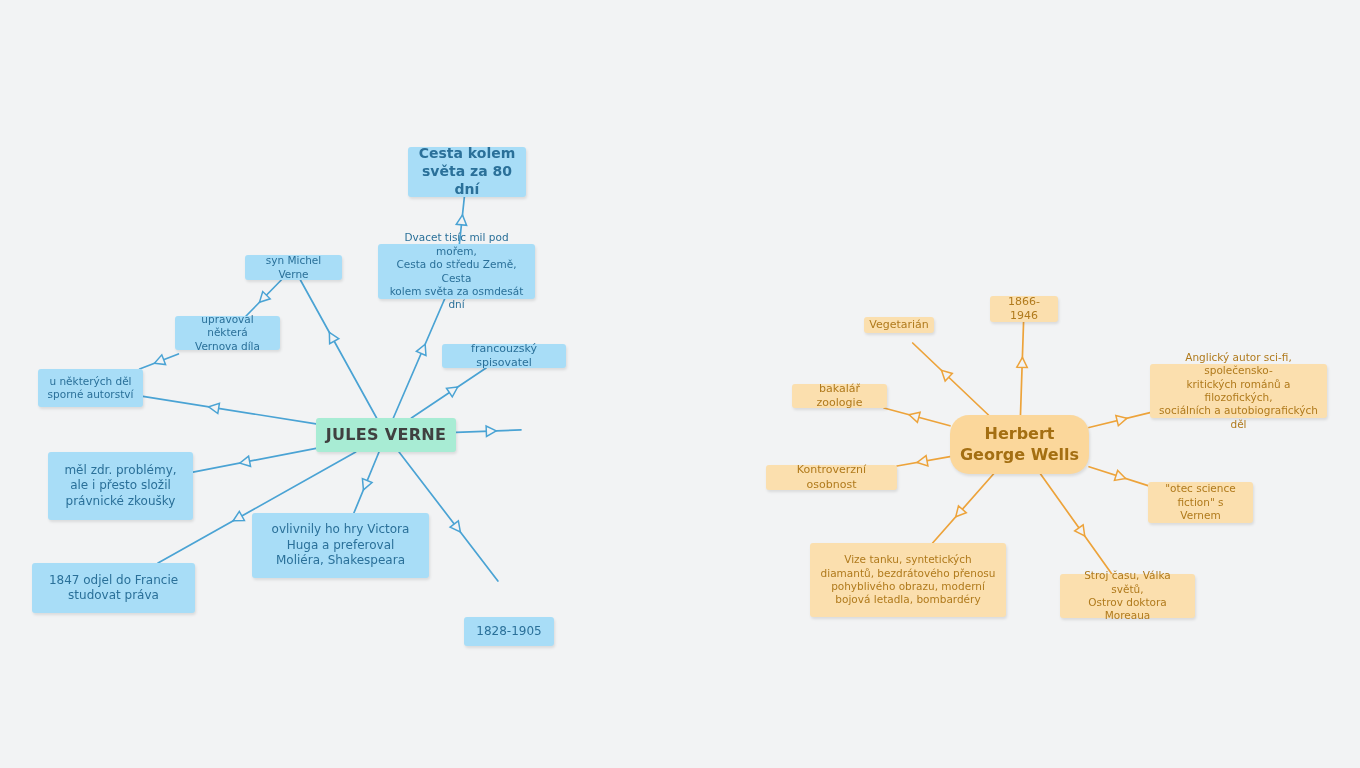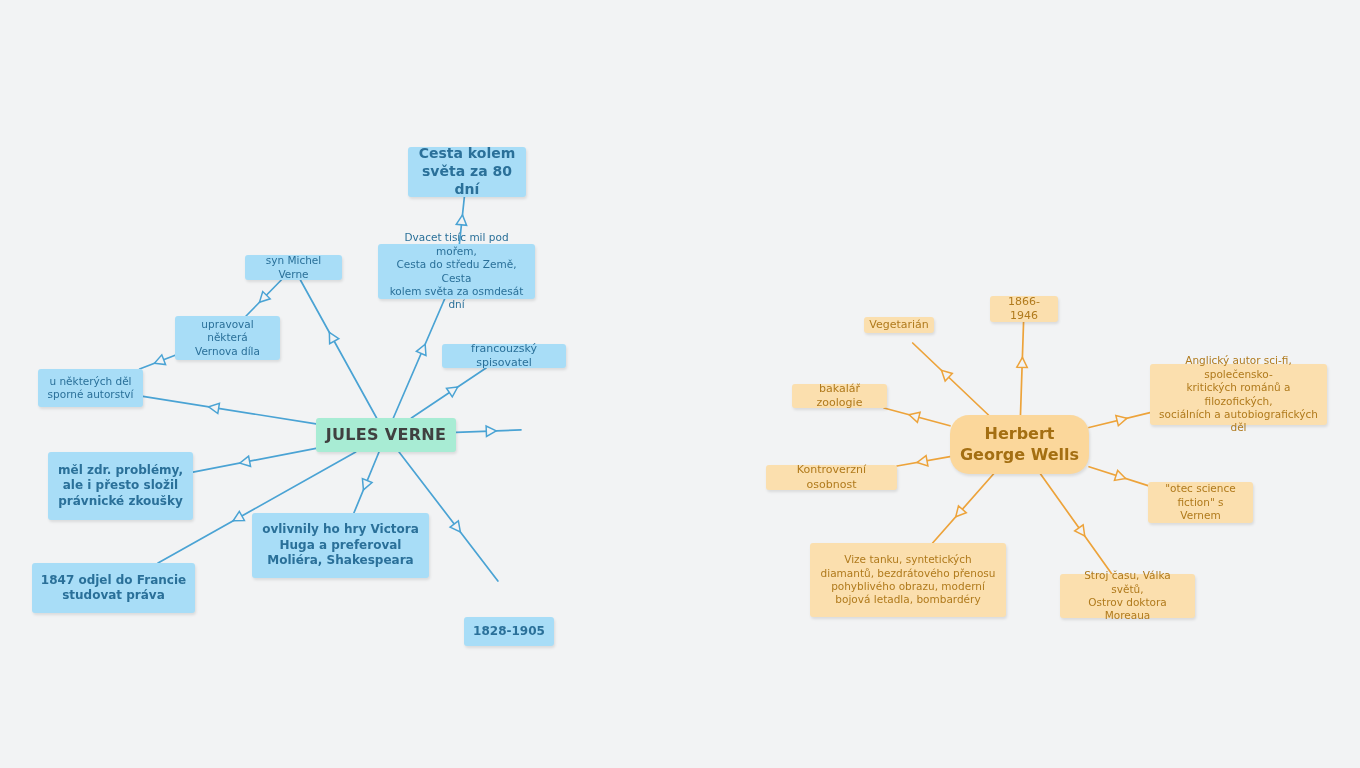--- a/index.html
+++ b/index.html
@@ -57,21 +57,21 @@
     color: #b07a1c;
   }
   .center-orange {
     background: #fbd79b;
     color: #a46f12;
     font-weight: bold;
     border-radius: 19px;
   }
   .sz-xs { font-size: 10.5px; }
   .sz-s  { font-size: 11px; }
-  .sz-m  { font-size: 12px; font-weight: bold; }
+  .sz-m  { font-size: 12px; font-weight: normal; }
   .sz-l  { font-size: 14px; font-weight: bold; }
   .sz-c  { font-size: 16px; font-weight: bold; }
 </style>
 </head>
 <body style="background: rgb(242, 243, 244);">
 
 <div id="canvas">
   <svg id="edges" viewBox="0 0 1360 768" xmlns="http://www.w3.org/2000/svg">
       <g>
         <line x1="459.40201005025125" y1="244" x2="464.36180904522615" y2="197" stroke="#4aa3d4" stroke-width="1.7" stroke-linecap="round"></line>
@@ -154,41 +154,41 @@
         <polygon points="0,0 -10,-5.2 -10,5.2" fill="#f2f3f4" stroke="#eda33a" stroke-width="1.5" stroke-linejoin="miter" transform="translate(1084.7277227722773,536) rotate(54.51602020496812)"></polygon>
       </g>
     </svg>
 <div class="node center-blue sz-c" style="left: 316px; top: 418px; width: 140px; height: 34px;">JULES VERNE</div>
     <div class="node n-blue sz-l" style="left: 408px; top: 147px; width: 118px; height: 50px;">Cesta kolem
 světa za 80 dní</div>
     <div class="node n-blue sz-xs" style="left: 378px; top: 244px; width: 157px; height: 55px;">Dvacet tisíc mil pod mořem,
 Cesta do středu Země, Cesta
 kolem světa za osmdesát dní</div>
     <div class="node n-blue sz-xs" style="left: 245px; top: 255px; width: 97px; height: 25px;">syn Michel Verne</div>
-    <div class="node n-blue sz-xs" style="left: 175px; top: 316px; width: 105px; height: 44px;">upravoval některá
+    <div class="node n-blue sz-xs" style="left: 175px; top: 316px; width: 105px; height: 34px;">upravoval některá
 Vernova díla</div>
     <div class="node n-blue sz-xs" style="left: 38px; top: 369px; width: 105px; height: 38px;">u některých děl
 sporné autorství</div>
     <div class="node n-blue sz-s" style="left: 442px; top: 344px; width: 124px; height: 24px;">francouzský spisovatel</div>
     <div class="node n-blue sz-m" style="left: 48px; top: 452px; width: 145px; height: 68px;">měl zdr. problémy,
 ale i přesto složil
 právnické zkoušky</div>
     <div class="node n-blue sz-m" style="left: 32px; top: 563px; width: 163px; height: 50px;">1847 odjel do Francie
 studovat práva</div>
     <div class="node n-blue sz-m" style="left: 252px; top: 513px; width: 177px; height: 65px;">ovlivnily ho hry Victora
 Huga a preferoval
 Moliéra, Shakespeara</div>
     <div class="node n-blue sz-m" style="left: 464px; top: 581px; width: 90px; height: 29px; margin-top: 36px;">1828-1905</div>
     <div class="node center-orange sz-c" style="left: 950px; top: 415px; width: 139px; height: 59px;">Herbert
 George Wells</div>
     <div class="node n-orange sz-s" style="left: 990px; top: 296px; width: 68px; height: 26px;">1866-1946</div>
     <div class="node n-orange sz-s" style="left: 864px; top: 317px; width: 70px; height: 16px;">Vegetarián</div>
     <div class="node n-orange sz-s" style="left: 792px; top: 384px; width: 95px; height: 24px;">bakalář zoologie</div>
     <div class="node n-orange sz-s" style="left: 766px; top: 465px; width: 131px; height: 25px;">Kontroverzní osobnost</div>
-    <div class="node n-orange sz-xs" style="left: 1150px; top: 364px; width: 177px; height: 61px;">Anglický autor sci-fi, společensko-
+    <div class="node n-orange sz-xs" style="left: 1150px; top: 364px; width: 177px; height: 54px;">Anglický autor sci-fi, společensko-
 kritických románů a filozofických,
 sociálních a autobiografických děl</div>
     <div class="node n-orange sz-xs" style="left: 1148px; top: 482px; width: 105px; height: 41px;">"otec science
 fiction" s Vernem</div>
     <div class="node n-orange sz-xs" style="left: 810px; top: 543px; width: 196px; height: 74px;">Vize tanku, syntetických
 diamantů, bezdrátového přenosu
 pohyblivého obrazu, moderní
 bojová letadla, bombardéry</div>
     <div class="node n-orange sz-xs" style="left: 1060px; top: 574px; width: 135px; height: 44px;">Stroj času, Válka světů,
 Ostrov doktora Moreaua</div>

